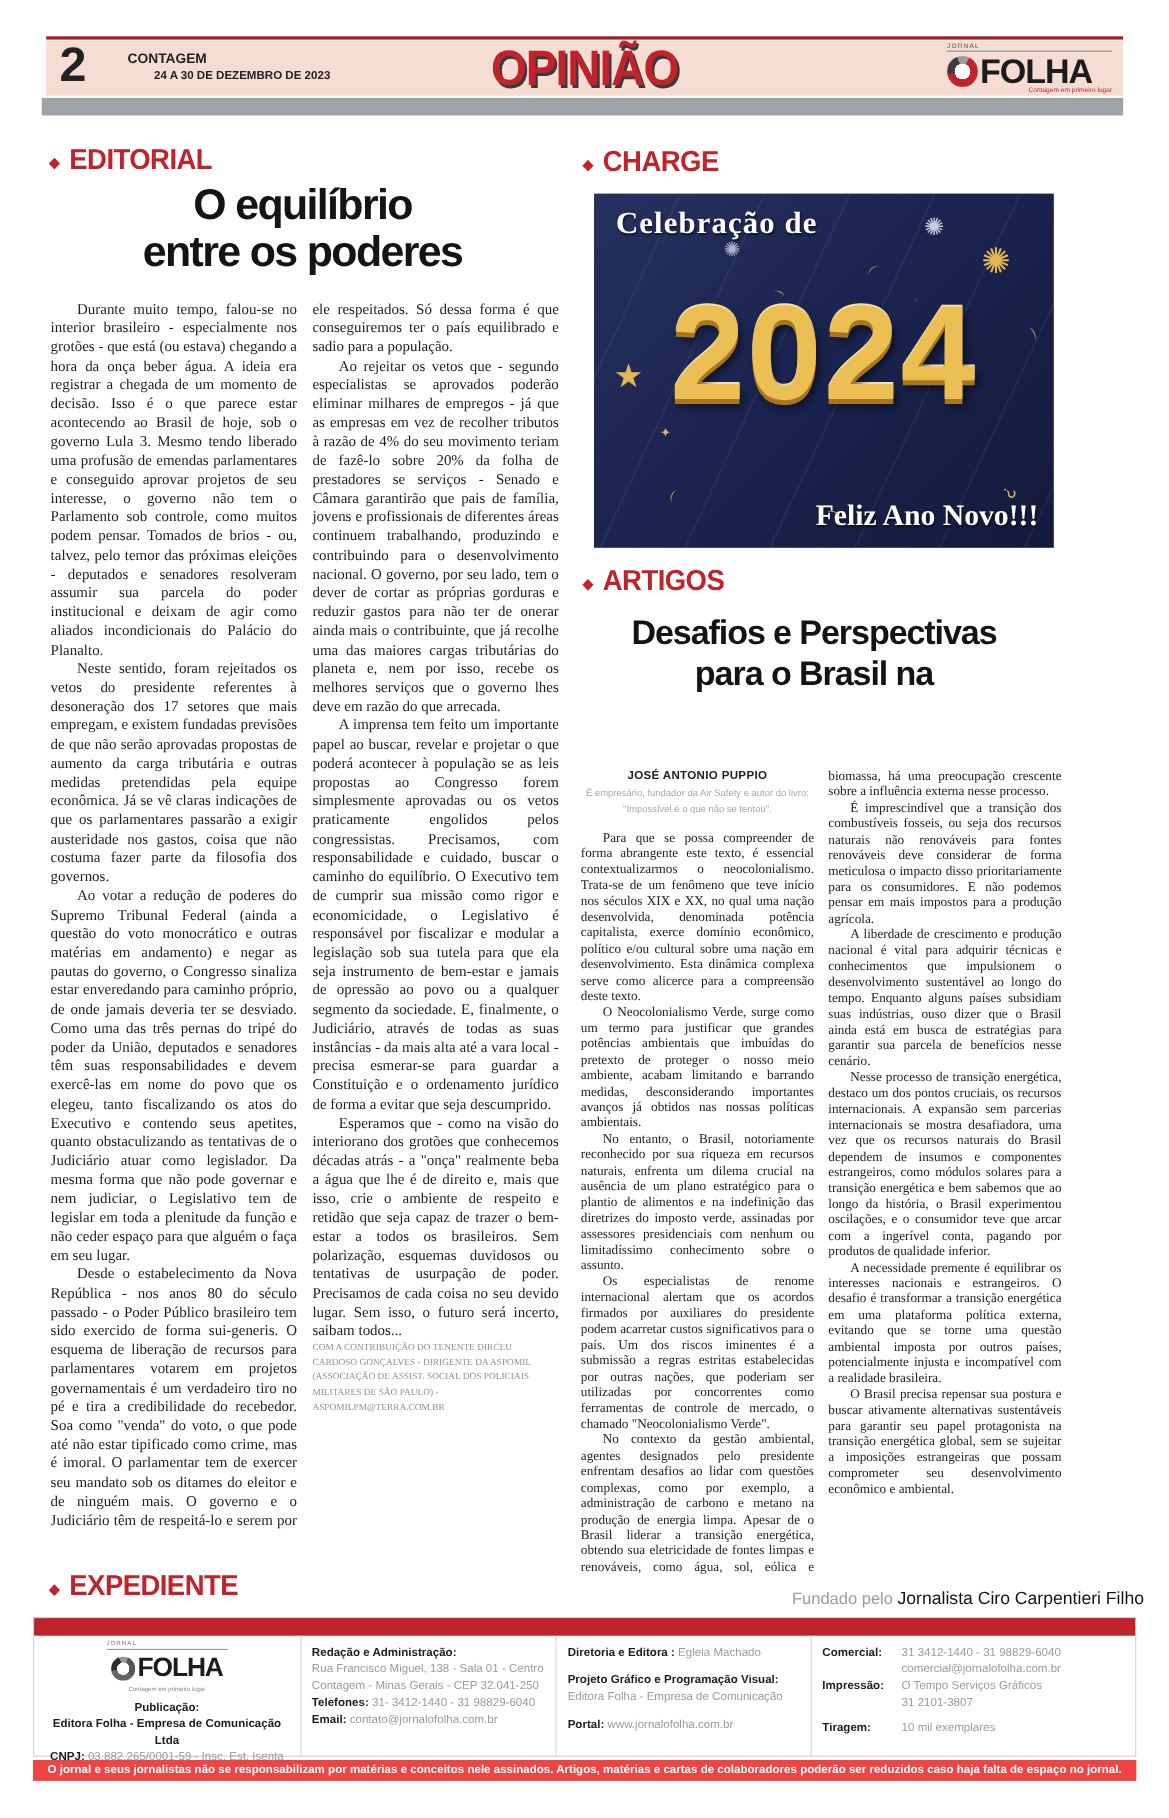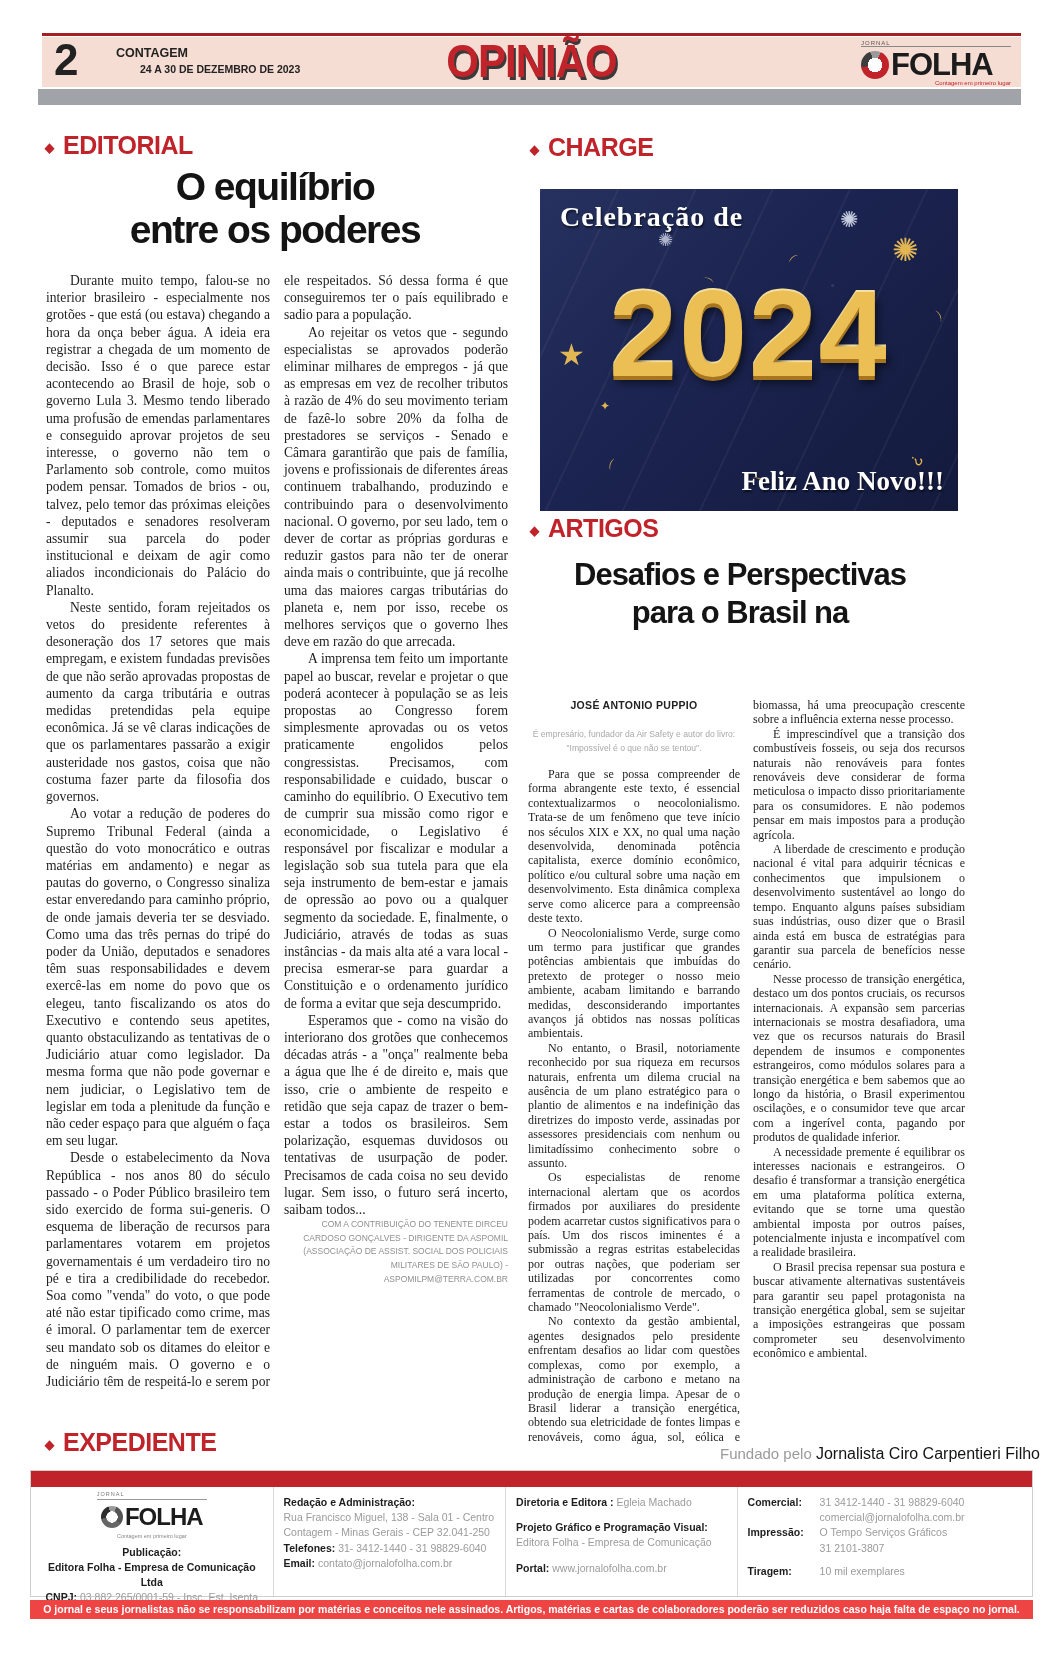--- a/index.html
+++ b/index.html
@@ -33,50 +33,50 @@
   .diamond{width:9px;height:9px;background:#c1232a;transform:rotate(45deg) scale(.8);margin:6px 9px 0 0;}
 
   
   .editorial-title{position:absolute;left:42px;top:166px;width:466px;text-align:center;
       font-size:39px;font-weight:900;color:#141414;line-height:1.1;letter-spacing:-1.5px;}
   .editorial-body{position:absolute;left:46px;top:272px;width:462px;height:1122px;
       column-count:2;column-gap:14px;column-fill:auto;overflow:hidden;
       font-family:"Liberation Serif",serif;font-size:13.6px;line-height:17.2px;color:#1d1d1d;
       text-align:justify;hyphens:auto;}
   .editorial-body p,.article-body p{margin:0;text-indent:24px;}
-  .contrib-note{margin-top:16px;font-family:Liberation Sans, sans-serif;font-size:8.5px;
-      color:#8f8f8f;text-align:right;line-height:1.6;text-indent:0 !important;}
+  .contrib-note{margin-top:16px;font-family:Liberation Serif, serif;font-size:8.5px;
+      color:#8f8f8f;text-align:left;line-height:1.6;text-indent:0 !important;}
 
   
   .charge-img{position:absolute;left:540px;top:176px;width:418px;height:322px;overflow:hidden;
       background:
         repeating-linear-gradient(115deg, rgba(255,255,255,0.045) 0 2px, transparent 2px 70px),
         radial-gradient(circle at 30% 55%, rgba(255,255,255,.10) 0 1px, transparent 2px),
         radial-gradient(circle at 70% 30%, rgba(255,255,255,.10) 0 1px, transparent 2px),
-        linear-gradient(135deg,#27315f 0%,#1b2450 45%,#131a3c 100%); margin-top: 13px;}
+        linear-gradient(135deg,#27315f 0%,#1b2450 45%,#131a3c 100%);}
   .charge-top-text{position:absolute;left:20px;top:12px;color:#fff;font-family:"Liberation Serif",serif;
       font-weight:bold;font-size:28px;letter-spacing:1px;text-shadow:1px 2px 2px rgba(0,0,0,.6);}
   .charge-year{position:absolute;left:0;right:0;top:84px;text-align:center;
       font-size:122px;font-weight:700;letter-spacing:2px;color:#ecbf55;line-height:1;
       text-shadow:0 4px 0 #a8761f,3px 7px 8px rgba(0,0,0,.55),0 -2px 0 #f8e3a2;}
   .charge-bottom-text{position:absolute;right:14px;bottom:14px;color:#fff;font-family:"Liberation Serif",serif;
       font-weight:bold;font-size:27px;text-shadow:1px 2px 2px rgba(0,0,0,.6);}
   .deco{position:absolute;color:#e3b654;}
 
   
   .article-title{position:absolute;left:515px;top:556px;width:450px;text-align:center;
       font-size:31px;font-weight:900;color:#141414;line-height:1.23;letter-spacing:-1px;}
   .article-body{position:absolute;left:528px;top:698px;width:437px;height:748px;
       column-count:2;column-gap:13px;column-fill:auto;overflow:hidden;
       font-family:"Liberation Serif",serif;font-size:12px;line-height:14.4px;color:#1d1d1d;
       text-align:justify;hyphens:auto;}
   .article-body p{text-indent:20px;}
   .author-block{break-inside:avoid;text-align:center;margin-bottom:12px;font-family:"Liberation Sans",sans-serif;}
   .author-name{font-size:10.5px;font-weight:bold;color:#222;letter-spacing:.3px;}
-  .author-bio{font-size:8.6px;color:#a9a9a9;line-height:1.55;margin-top:16px;}
+  .author-bio{font-size:8.6px;color:#a9a9a9;line-height:1.55;margin-top:3px;}
 
   
   .founder{position:absolute;right:23px;top:1445px;font-size:15px;color:#141414;}
   .founder .prefix{color:#9a9a9a;}
   .founder .name{font-weight:500;font-size:16px;}
 
   
   .expediente-box{position:absolute;left:30px;top:1470px;width:1003px;height:127px;
       border:1px solid #cfcfcf;box-sizing:border-box;background:#fff;}
   .expediente-redbar{height:16px;background:#c1232a;}

